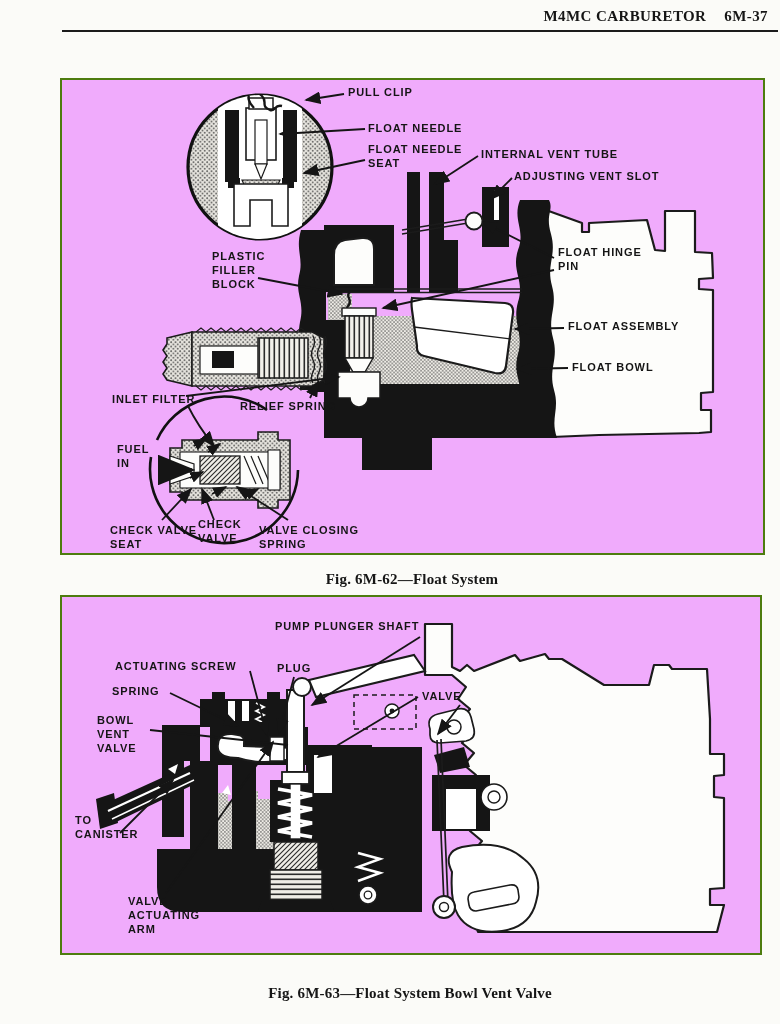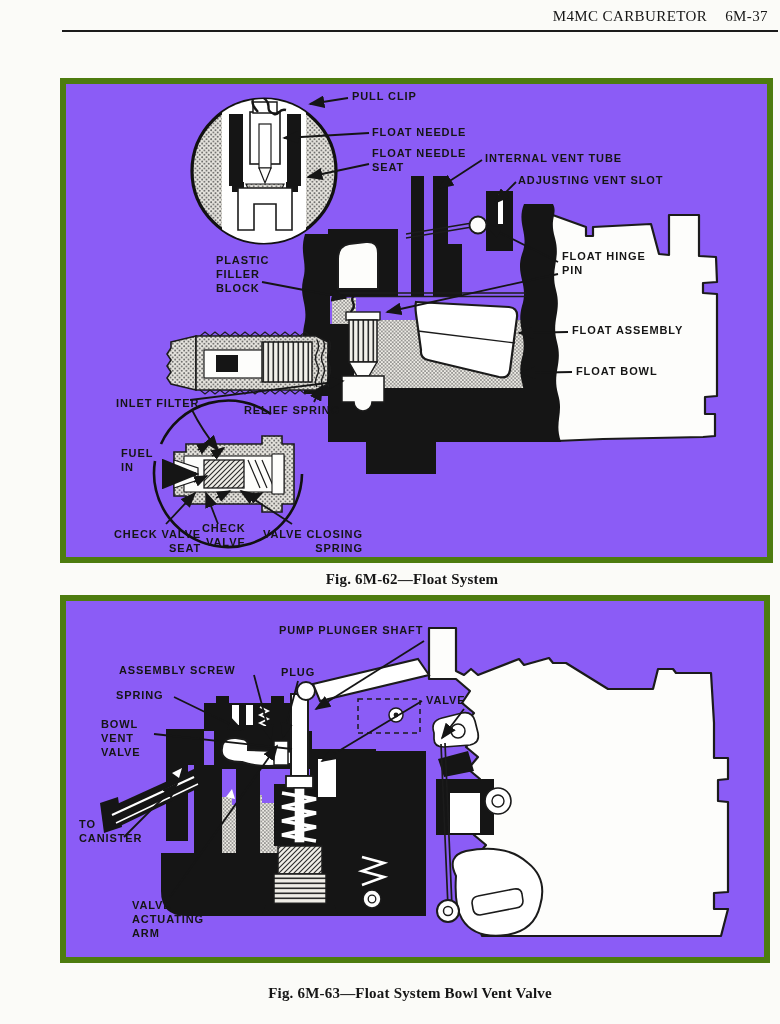--- a/index.html
+++ b/index.html
@@ -4,40 +4,40 @@
 <style>
   html,body{margin:0;padding:0;}
   body{
     width:780px;height:1024px;position:relative;overflow:hidden;
     background:#fbfbf8;
     font-family:"Liberation Sans",sans-serif;
     color:#161616;
   }
   .hdr{
     position:absolute;top:8px;right:12px;
-    font-family:"Liberation Serif",serif;font-weight:400;font-size:15px;
+    font-family:"Liberation Serif",serif;font-weight:700;font-size:15px;
     letter-spacing:.4px;white-space:nowrap;
   }
   .hdr .pg{margin-left:18px;}
   .hdr-rule{position:absolute;left:62px;top:30px;width:716px;height:2px;background:#1b1b1b;}
-  .figbox{position:absolute;border:6px solid #4d7c0f;background:#8b5cf6;text-decoration:underline;}
+  .figbox{position:absolute;border:2px solid #4d7c0f;background:#f0abfc;text-decoration:underline;}
   #fig1{left:60px;top:78px;width:701px;height:473px;}
   #fig2{left:60px;top:595px;width:698px;height:356px;}
   .caption{
     position:absolute;width:780px;text-align:center;
     font-family:"Liberation Serif",serif;font-weight:700;font-size:15px;
     letter-spacing:.2px;
   }
   #cap1{top:571px;left:22px;}
   #cap2{top:985px;left:20px;}
   .lbl{
     position:absolute;font-size:11px;font-weight:700;letter-spacing:.9px;
     line-height:1.25;white-space:pre-line;color:#151515;
   }
-  .lbl.c{text-align:right;}
+  .lbl.c{text-align:left;}
   svg{position:absolute;left:0;top:0;}
 </style>
 </head>
 <body>
 
 <div class="hdr">
   <span>M4MC CARBURETOR</span><span class="pg">6M-37</span>
 </div>
 <div class="hdr-rule"></div>
 
@@ -310,21 +310,21 @@
       <path d="M108,96 L176,129" marker-end="url(#a2)"></path>
       <path d="M88,133 L226,148"></path>
       <path d="M356,100 L256,160" marker-end="url(#a2)"></path>
       <path d="M398,108 L376,137" marker-end="url(#a2)"></path>
       <path d="M58,236 L111,183" marker-end="url(#a2)"></path>
       <path d="M104,296 L211,145" marker-end="url(#a2)"></path>
     </g>
   </svg>
 
   <div class="lbl" style="left:213px;top:23px">PUMP PLUNGER SHAFT</div>
-  <div class="lbl" style="left:53px;top:63px">ASSEMBLY SCREW</div>
+  <div class="lbl" style="left:53px;top:63px">ACTUATING SCREW</div>
   <div class="lbl" style="left:215px;top:65px">PLUG</div>
   <div class="lbl" style="left:50px;top:88px">SPRING</div>
   <div class="lbl" style="left:35px;top:117px">BOWL
 VENT
 VALVE</div>
   <div class="lbl" style="left:360px;top:93px">VALVE</div>
   <div class="lbl" style="left:13px;top:217px">TO
 CANISTER</div>
   <div class="lbl" style="left:66px;top:298px">VALVE
 ACTUATING

